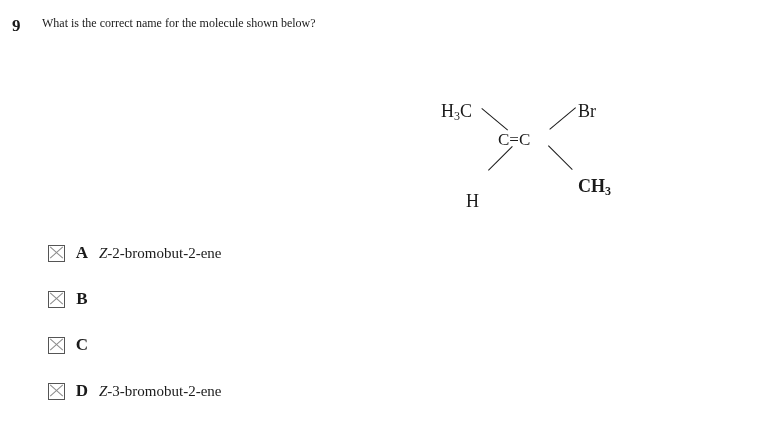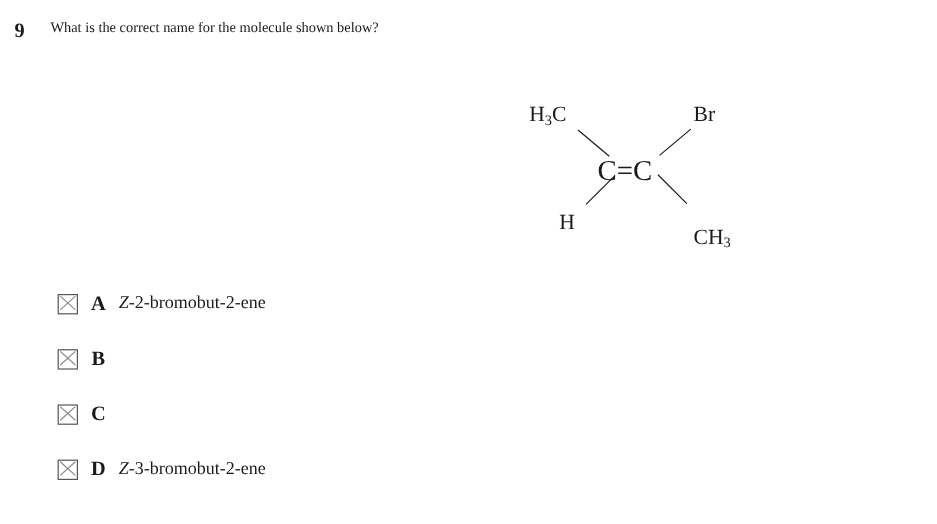--- a/index.html
+++ b/index.html
@@ -44,37 +44,38 @@
     top: 78px;
     left: 430px;
     width: 230px;
     height: 128px;
   }
   .mol-label {
     position: absolute;
     font-size: 18px;
     white-space: nowrap;
     line-height: 1;
+    margin-top: 16px;
   }
   .mol-label sub {
     font-size: 12px;
     vertical-align: baseline;
     position: relative;
     top: 3px;
   }
   .lbl-h3c  { left: 11px;  top: 8px; }
   .lbl-br   { left: 148px; top: 8px; }
   .lbl-h    { left: 36px;  top: 98px; }
-  .lbl-ch3  { left: 148px; top: 110px; }
+  .lbl-ch3  { left: 148px; top: 83px; font-weight: bold; }
 
   .core {
     position: absolute;
     left: 68px;
     top: 52px;
-    font-size: 24px;
+    font-size: 17px;
     letter-spacing: 0px;
     white-space: nowrap;
   }
   .bond {
     position: absolute;
     background: #1a1a1a;
     height: 1.4px;
     transform-origin: 0 0;
   }
   

